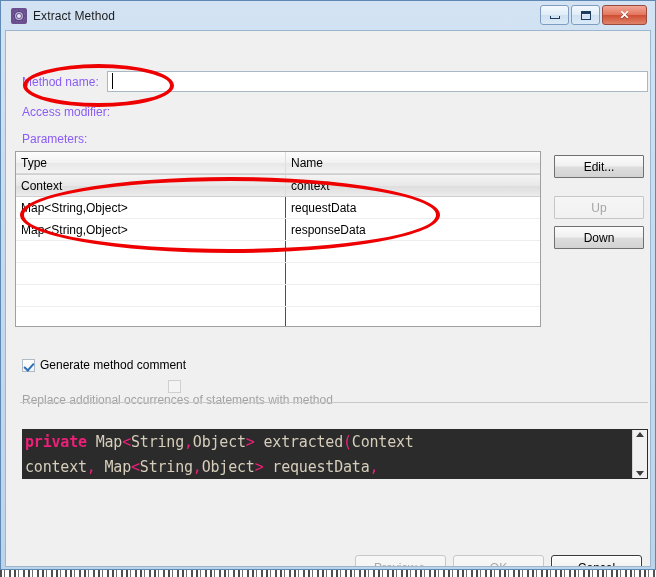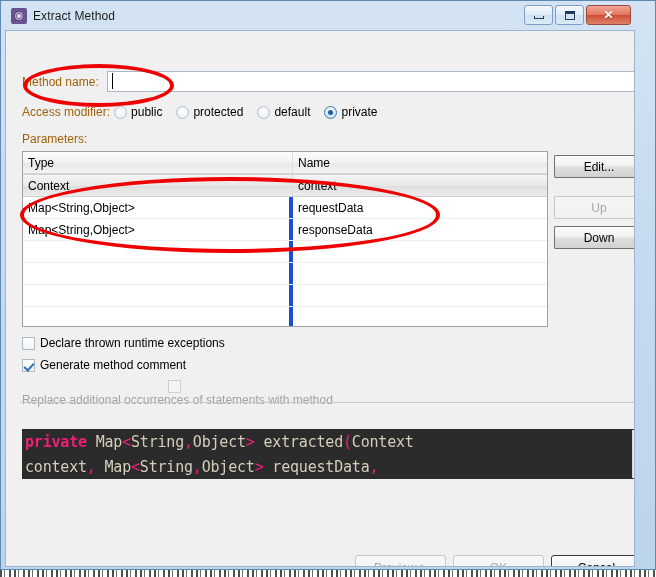--- a/index.html
+++ b/index.html
@@ -16,21 +16,21 @@
 
   
   #dialog-window {
     position: absolute;
     left: 0; top: 0;
     width: 656px;
     height: 570px;
     box-sizing: border-box;
     border: 1px solid #5f89b5;
     background: linear-gradient(to bottom, #d3e3f3 0%, #c5daee 45%, #bcd4ea 100%);
-    padding: 0 20px 4px 4px;
+    padding: 0 4px 4px 4px;
   }
   #bottom-desktop-strip {
     position: absolute;
     left: 0; top: 570px;
     width: 656px;
     height: 7px;
     background: #ffffff;
     overflow: hidden;
   }
   #bottom-desktop-strip .noise {
@@ -145,21 +145,21 @@
     position: relative;
     height: 537px;
     background: #f0f0f0;
     border: 1px solid #9cb6d0;
     box-sizing: border-box;
     overflow: hidden;
   }
 
   .lbl {
     font-size: 12px;
-    color: #a16207;
+    color: #8b5cf6;
     white-space: nowrap;
   }
 
   
   #method-name-row {
     position: absolute;
     left: 16px; top: 40px;
     display: flex;
     align-items: center;
     width: 626px;
@@ -223,21 +223,21 @@
 
   
   #parameters-label {
     position: absolute;
     left: 16px; top: 101px;
   }
 
   
   #param-table {
     position: absolute;
-    left: 16px; top: 120px;
+    left: 9px; top: 120px;
     width: 526px;
     height: 176px;
     box-sizing: border-box;
     border: 1px solid #a0a0a0;
     background: #ffffff;
     overflow: hidden;
   }
   #param-head {
     display: flex;
     height: 21px;
@@ -267,21 +267,21 @@
   }
   .trow .td {
     display: flex;
     align-items: center;
     padding-left: 5px;
     box-sizing: border-box;
     color: #000;
     overflow: hidden;
     white-space: nowrap;
   }
-  .trow .td.col-type { border-right: 4px solid #1d4ed8; }
+  .trow .td.col-type { border-right: 1px solid #1d4ed8; }
   .trow.selected .td.col-type { border-right: 1px solid #dcdcdc; }
 
   
   .sidebtn {
     position: absolute;
     left: 548px;
     width: 90px;
     height: 23px;
     box-sizing: border-box;
     border: 1px solid #707070;
@@ -468,38 +468,20 @@
   <div id="client">
 
     <div id="method-name-row">
       <span class="lbl" id="method-name-label">Method name:</span>
       <input id="method-name-input" type="text" value="" style="">
     </div>
     <div id="caret"></div>
 
     <div id="access-row">
       <span class="lbl">Access modifier:</span>
-      <span class="radio-group">
-        <span class="radio-item">
-          <span class="radio"></span>
-          <span class="rlabel">public</span>
-        </span>
-        <span class="radio-item">
-          <span class="radio"></span>
-          <span class="rlabel">protected</span>
-        </span>
-        <span class="radio-item">
-          <span class="radio"></span>
-          <span class="rlabel">default</span>
-        </span>
-        <span class="radio-item">
-          <span class="radio checked"></span>
-          <span class="rlabel">private</span>
-        </span>
-      </span>
     </div>
 
     <div class="lbl" id="parameters-label">Parameters:</div>
 
     <div id="param-table">
       <div id="param-head">
         <div class="th col-type">Type</div>
         <div class="th col-name">Name</div>
       </div>
       <div class="trow selected">
@@ -529,24 +511,20 @@
       <div class="trow">
           <div class="td col-type"></div>
           <div class="td col-name"></div>
         </div>
     </div>
 
     <div class="sidebtn" id="btn-edit">Edit...</div>
     <div class="sidebtn disabled" id="btn-up">Up</div>
     <div class="sidebtn" id="btn-down">Down</div>
 
-    <div class="check-row" id="chk-declare">
-      <span class="checkbox"></span>
-      <span class="clabel">Declare thrown runtime exceptions</span>
-    </div>
     <div class="check-row" id="chk-generate">
       <span class="checkbox checked"></span>
       <span class="clabel">Generate method comment</span>
     </div>
     <div class="check-row disabled" id="chk-replace">
       <span class="checkbox"></span>
       <span class="clabel">Replace additional occurrences of statements with method</span>
     </div>
 
     <div id="separator"></div>

